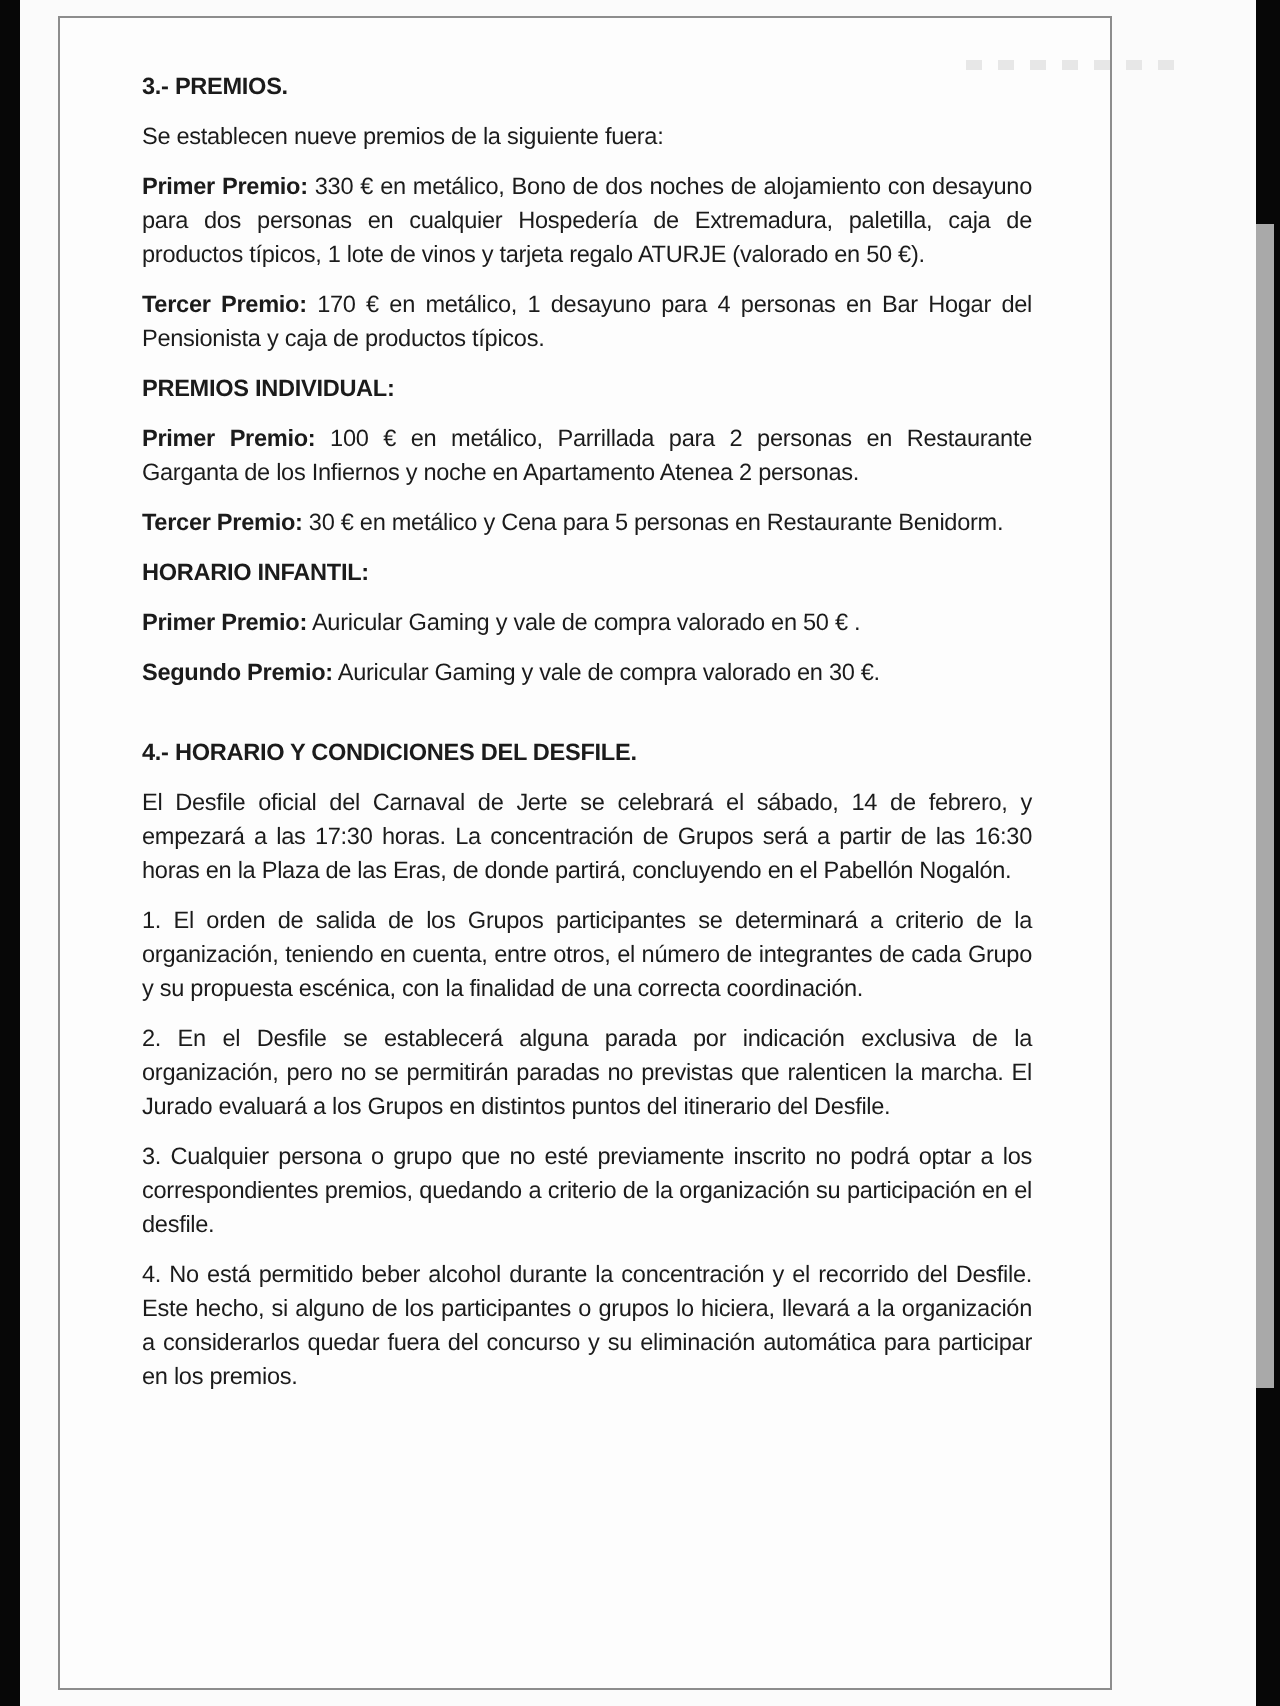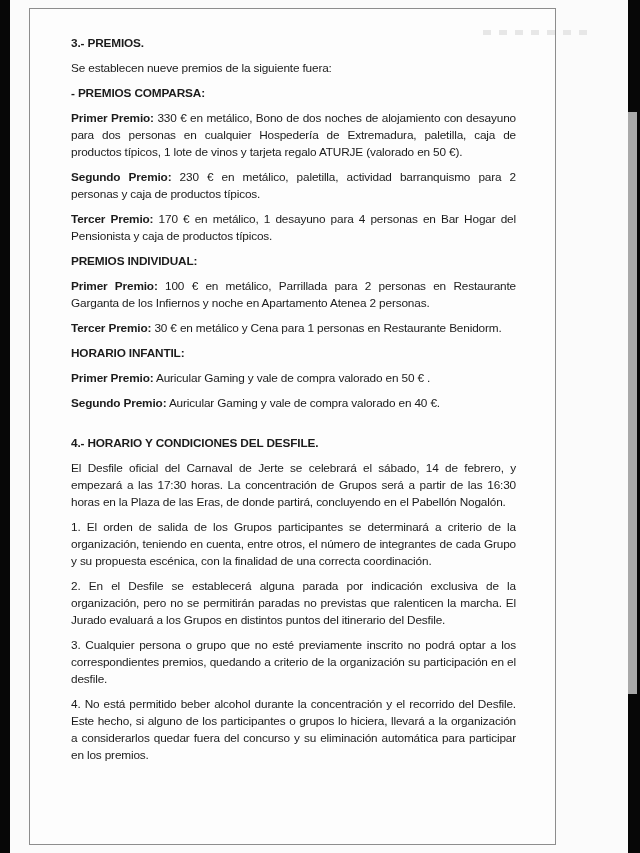--- a/index.html
+++ b/index.html
@@ -53,40 +53,38 @@
 <div class="scroll-thumb"></div>
 
 <div class="page">
   <div class="artifact-dashes"></div>
   <div class="content">
 
     <p class="head">3.- PREMIOS.</p>
 
     <p>Se establecen nueve premios de la siguiente fuera:</p>
 
-    <p class="head">- PREMIOS COMPARSA:</p>
 
     <p><b>Primer Premio:</b><span> 330 € en metálico,  Bono de dos noches de alojamiento con desayuno para dos personas en cualquier Hospedería de Extremadura, paletilla, caja de productos típicos, 1 lote de vinos y tarjeta regalo ATURJE (valorado en 50 €).</span></p>
 
-    <p><b>Segundo Premio:</b><span> 230 € en metálico,  paletilla, actividad barranquismo para 2 personas y caja de productos típicos.</span></p>
 
     <p><b>Tercer Premio:</b><span> 170 € en metálico, 1 desayuno para 4 personas en Bar Hogar del Pensionista y caja de productos típicos.</span></p>
 
     <p class="head">PREMIOS INDIVIDUAL:</p>
 
     <p><b>Primer Premio:</b><span> 100 € en metálico, Parrillada para 2 personas en Restaurante Garganta de los Infiernos y noche en Apartamento Atenea 2 personas.</span></p>
 
 
-    <p><b>Tercer Premio:</b><span> 30 € en metálico y Cena para 1 personas en Restaurante Benidorm.</span></p>
+    <p><b>Tercer Premio:</b><span> 30 € en metálico y Cena para 5 personas en Restaurante Benidorm.</span></p>
 
     <p class="head">HORARIO INFANTIL:</p>
 
     <p><b>Primer Premio:</b><span> Auricular Gaming y vale de compra valorado en 50 € .</span></p>
 
-    <p><b>Segundo Premio:</b><span> Auricular Gaming y vale de compra valorado en 40 €.</span></p>
+    <p><b>Segundo Premio:</b><span> Auricular Gaming y vale de compra valorado en 30 €.</span></p>
 
 
     <p class="head sec4-gap">4.- HORARIO Y CONDICIONES DEL DESFILE.</p>
 
     <p>El Desfile oficial del Carnaval de Jerte se celebrará el sábado, 14 de febrero, y empezará a las 17:30 horas. La concentración de Grupos será a partir de las 16:30 horas en la Plaza de las Eras, de donde partirá, concluyendo en el Pabellón Nogalón.</p>
 
     <p>1. El orden de salida de los Grupos participantes se determinará a criterio de la organización, teniendo en cuenta, entre otros, el número de integrantes de cada Grupo y su propuesta escénica, con la finalidad de una correcta coordinación.</p>
 
     <p>2. En el Desfile se establecerá alguna parada por indicación exclusiva de la organización, pero no se permitirán paradas no previstas que ralenticen la marcha. El Jurado evaluará a los Grupos en distintos puntos del itinerario del Desfile.</p>
 

